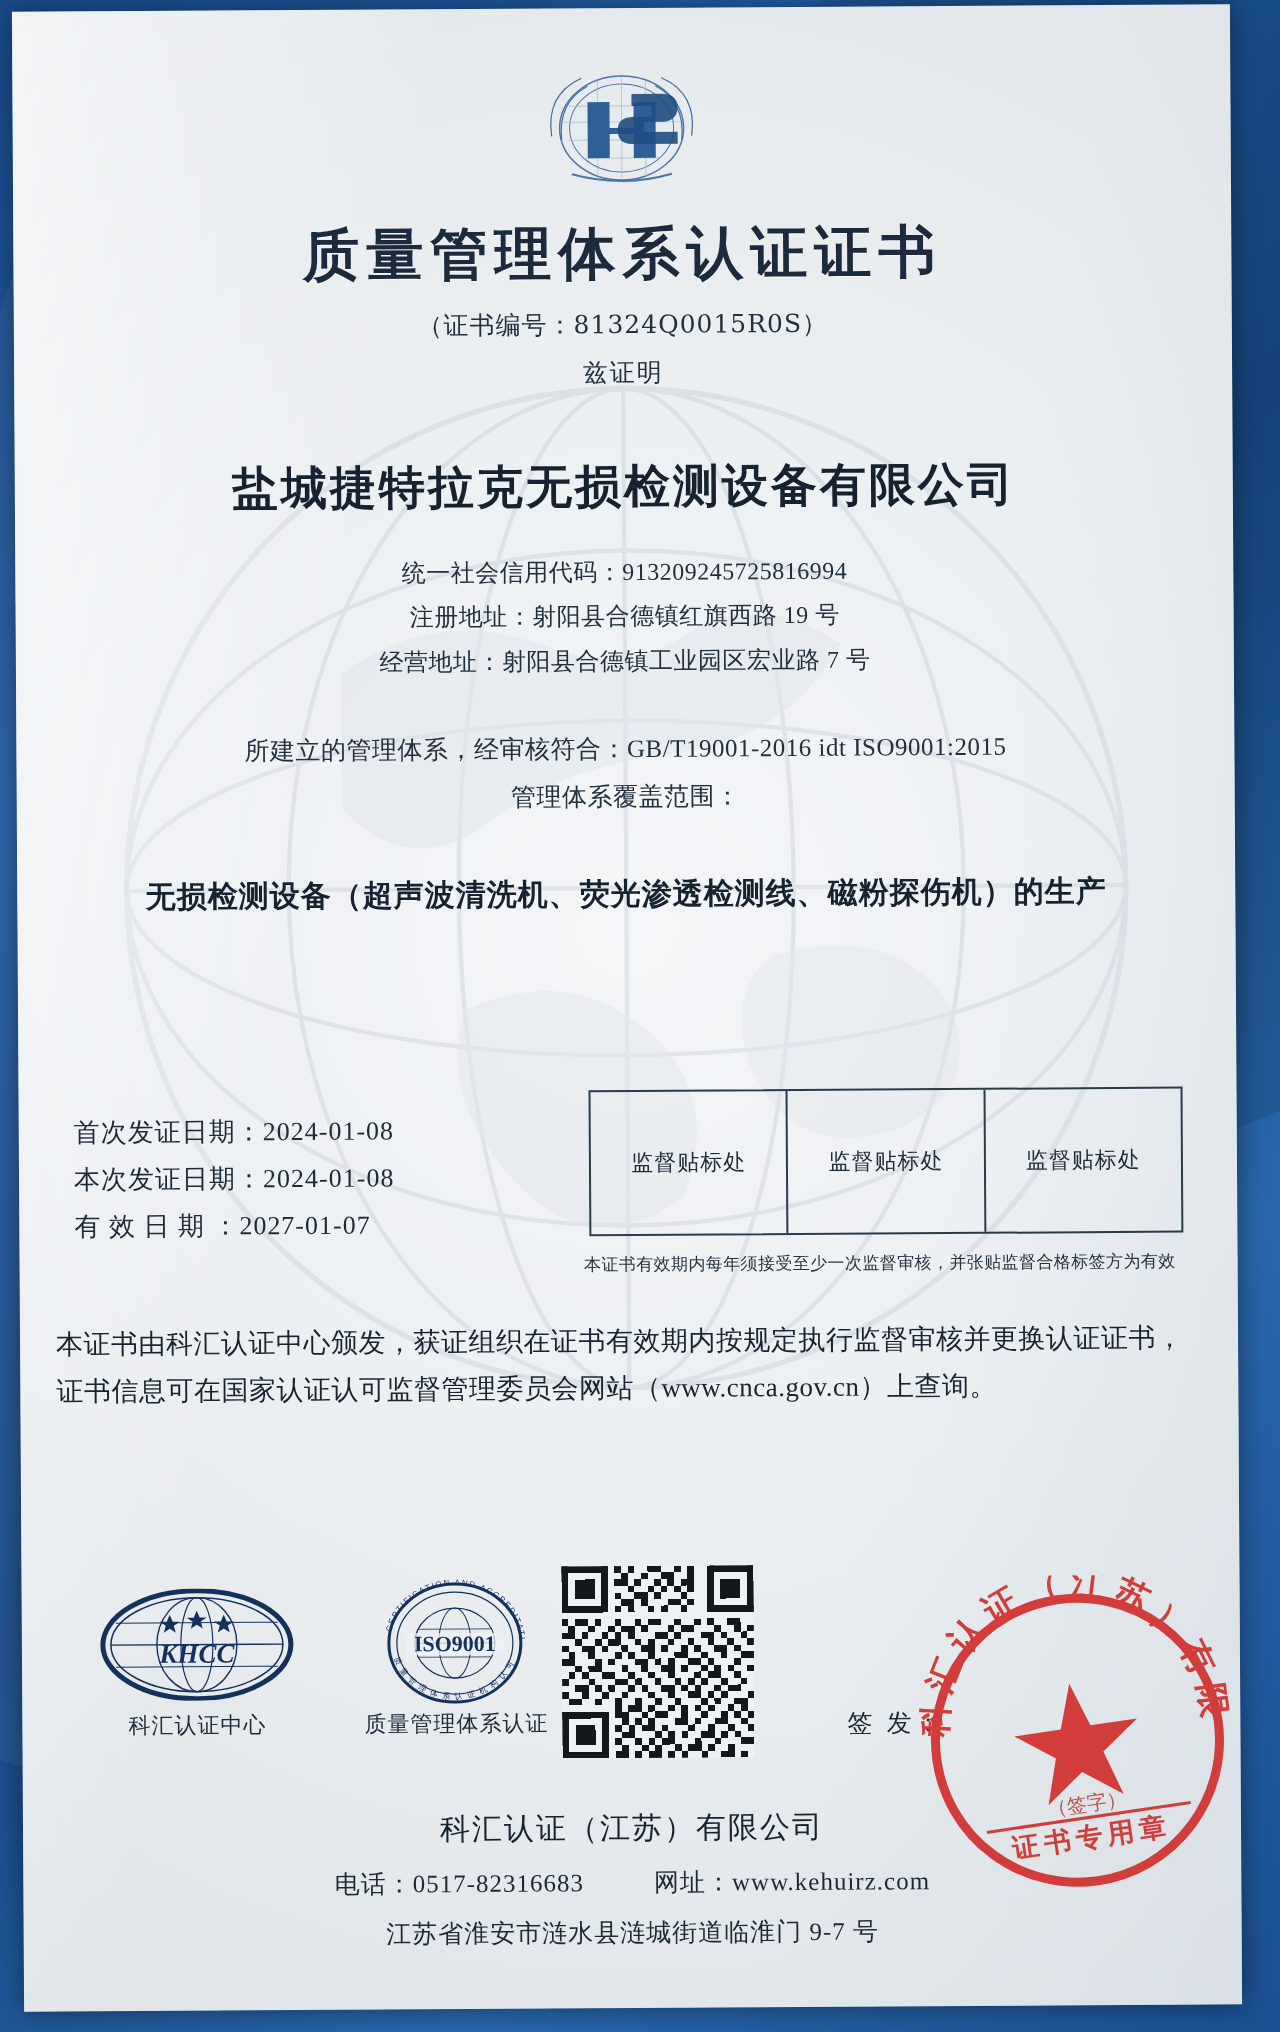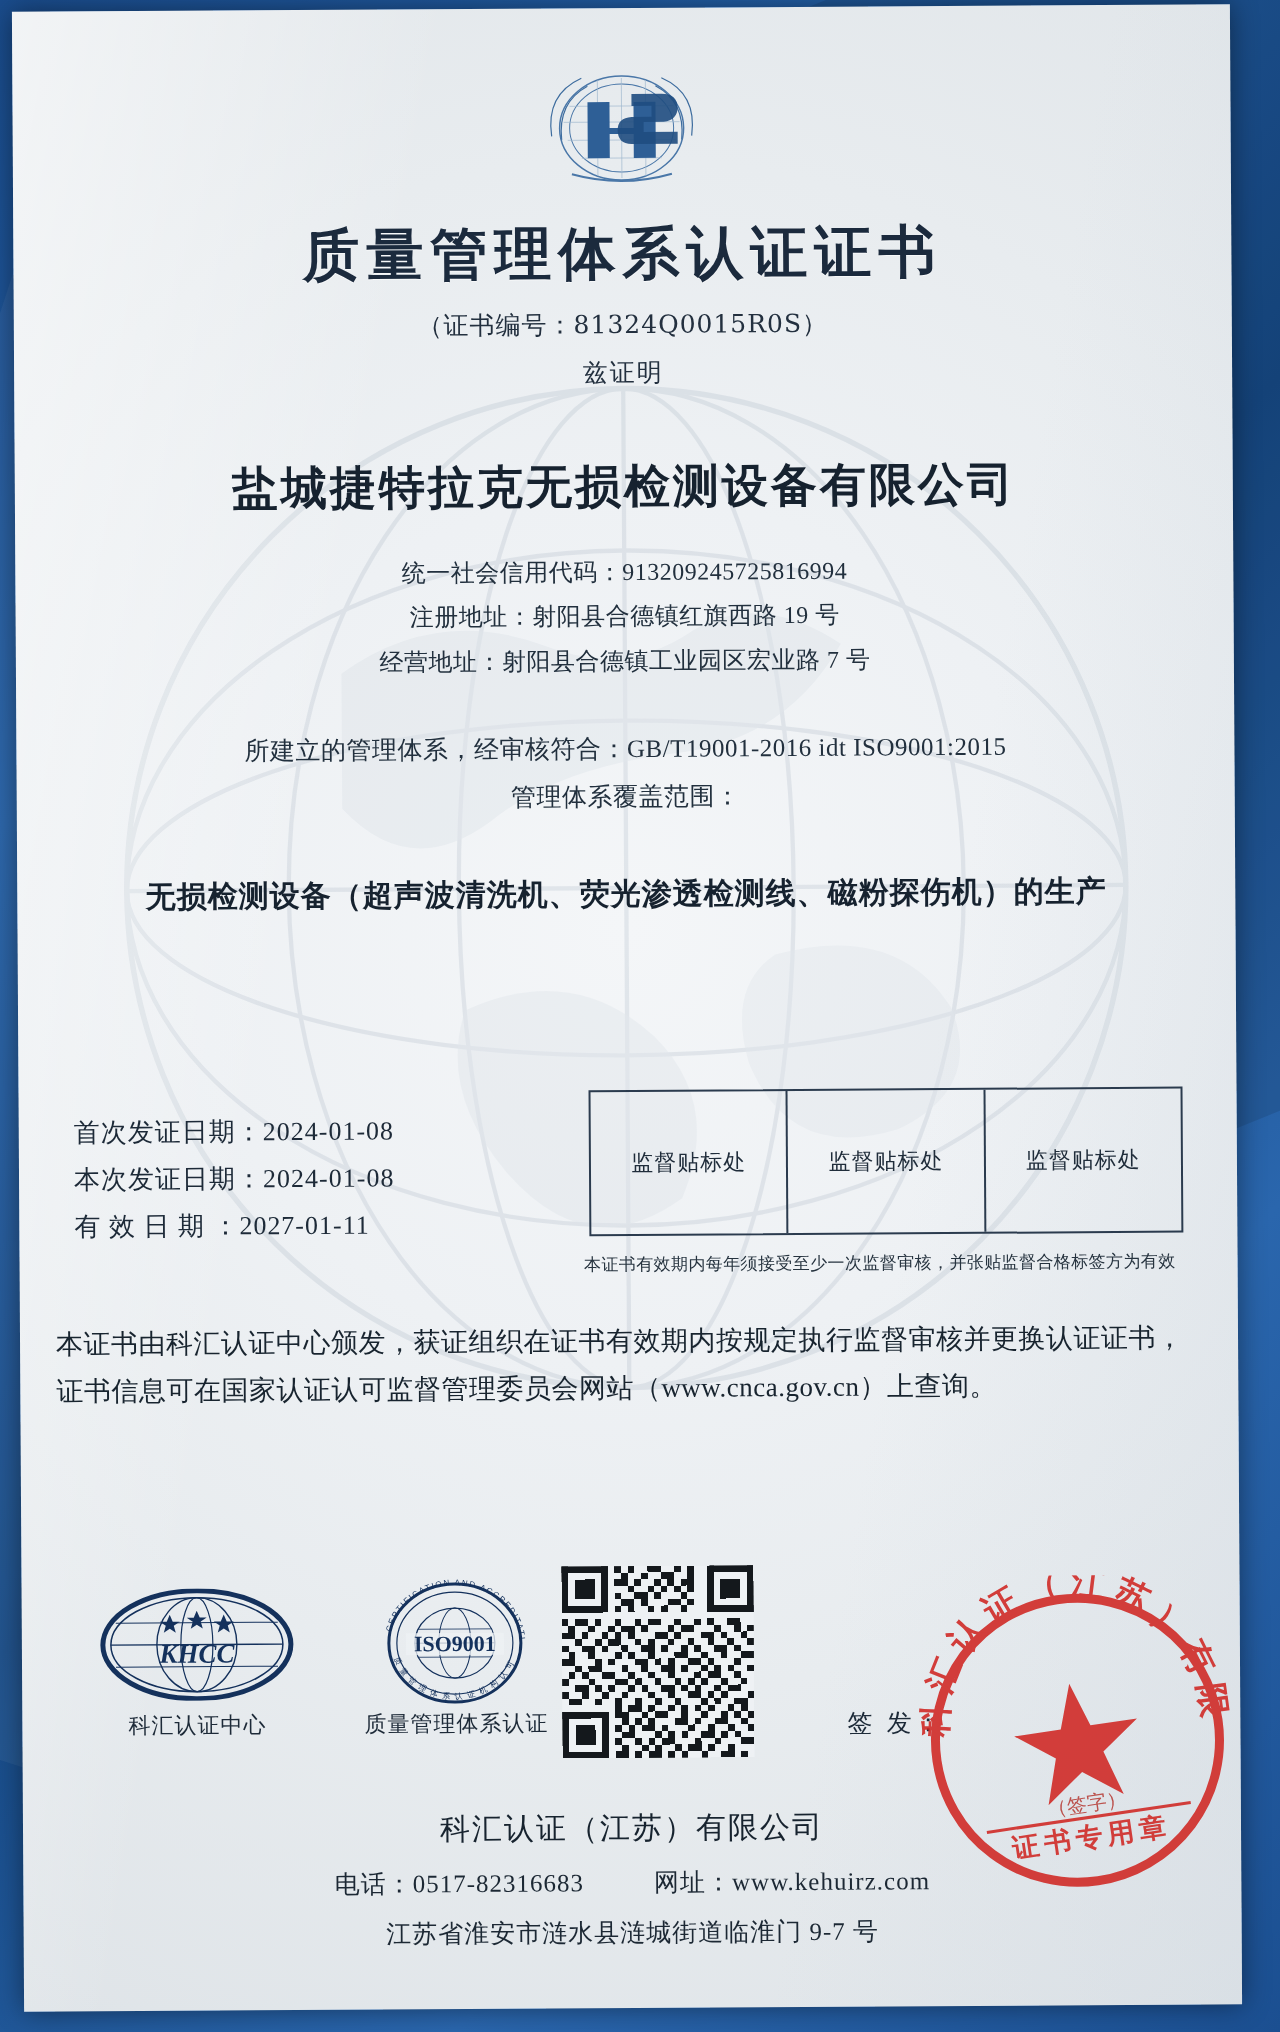--- a/index.html
+++ b/index.html
@@ -394,21 +394,21 @@
     <div class="scope">无损检测设备（超声波清洗机、荧光渗透检测线、磁粉探伤机）的生产</div>
 
     <div class="dates">
       <div class="d-row">
         <span>首次发证日期：</span><span>2024-01-08</span>
       </div>
       <div class="d-row">
         <span>本次发证日期：</span><span>2024-01-08</span>
       </div>
       <div class="d-row">
-        <span>有 效 日 期 ：</span><span>2027-01-11</span>
+        <span>有 效 日 期 ：</span><span>2027-01-07</span>
       </div>
     </div>
 
     <div class="sup-table">
       <div class="sup-cell">监督贴标处</div>
       <div class="sup-cell">监督贴标处</div>
       <div class="sup-cell">监督贴标处</div>
     </div>
 
     <div class="sup-note">本证书有效期内每年须接受至少一次监督审核，并张贴监督合格标签方为有效</div>

